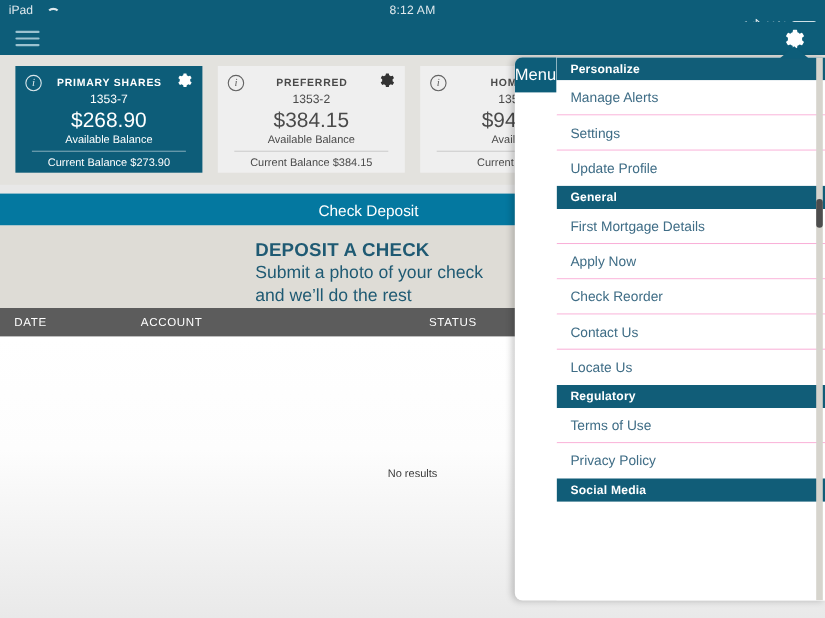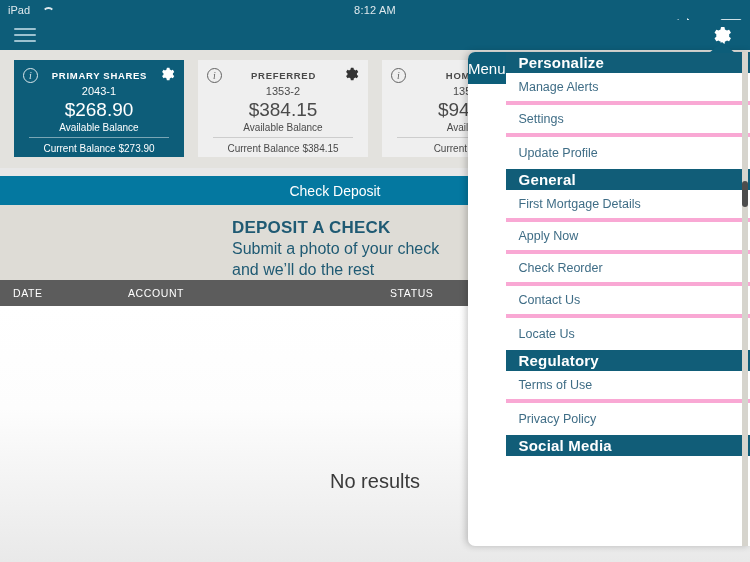--- a/index.html
+++ b/index.html
@@ -100,21 +100,21 @@
   .th { position: absolute; top: 7px; }
   .th-date { left: 13px; }
   .th-account { left: 128px; }
   .th-status { left: 390px; }
   .tbody {
     position: absolute; top: 306px; left: 0; width: 750px; height: 256px;
     background: linear-gradient(180deg, #ffffff 0%, #fdfdfd 40%, #e9e9e9 100%);
   }
   .no-results {
     position: absolute; top: 120px; width: 750px; text-align: center;
-    font-size: 20px; color: #3a3a3a; margin-top: 44px;
+    font-size: 10px; color: #3a3a3a;
   }
 
   
   .popover-arrow {
     position: absolute; top: 42px; right: 15px; width: 0; height: 0;
     border-left: 13px solid transparent; border-right: 13px solid transparent;
     border-bottom: 11px solid #0d5d79; z-index: 30;
   }
   .popover {
     position: absolute; top: 52px; left: 468px; width: 282px; height: 494px;
@@ -122,27 +122,27 @@
     box-shadow: -2px 0 7px rgba(0,0,0,.22); z-index: 20;
     display: flex; flex-direction: row;
   }
   .popover-header {
     height: 32px; background: #0d5d79; color: #fff; font-size: 15px;
     display: flex; align-items: center; justify-content: center; flex: 0 0 auto;
   }
   .menu-scroll { flex: 1; overflow: hidden; position: relative; background: #fff; }
   .sec-head {
     height: 21px; background: #115d78; color: #fff;
-    font-size: 15px; font-weight: bold; display: flex; align-items: center;
+    font-size: 11px; font-weight: bold; display: flex; align-items: center;
     padding-left: 13px; letter-spacing: .2px;
   }
   .menu-item {
     height: 32px; display: flex; align-items: center; padding-left: 13px;
     font-size: 12.5px; color: #3f6d86; background: #fff;
-    border-bottom: 4px solid #f9a8d4; cursor: pointer;
+    border-bottom: 1px solid #f9a8d4; cursor: pointer;
   }
   .menu-item.last { border-bottom: none; }
   .scroll-track {
     position: absolute; right: 2px; top: 0; width: 6px; height: 100%;
     background: #d6d4cd;
   }
   .scroll-thumb {
     position: absolute; right: 2px; width: 6px; height: 26px;
     background: #4d4d4d; border-radius: 3px; top: 129px;
   }
@@ -204,21 +204,21 @@
       <div class="card-top">
         <span class="info-circle">i</span>
         <span class="card-name">PRIMARY SHARES</span>
         <span>
           <svg width="14" height="14" viewBox="0 0 24 24">
               <path fill="#ffffff" d="M12 8.6a3.4 3.4 0 1 0 0 6.8 3.4 3.4 0 0 0 0-6.8zm0 5a1.6 1.6 0 1 1 0-3.2 1.6 1.6 0 0 1 0 3.2z"></path>
               <path fill="#ffffff" d="M20.4 13.5c.05-.49.08-.98.08-1.5s-.03-1.01-.08-1.5l2-1.52a.5.5 0 0 0 .12-.63l-1.9-3.28a.5.5 0 0 0-.6-.22l-2.36.95a7.6 7.6 0 0 0-2.6-1.5l-.36-2.5a.5.5 0 0 0-.5-.42h-3.8a.5.5 0 0 0-.5.42l-.36 2.5c-.95.38-1.82.9-2.6 1.5l-2.36-.95a.5.5 0 0 0-.6.22l-1.9 3.28a.5.5 0 0 0 .12.63l2 1.52c-.05.49-.08.98-.08 1.5s.03 1.01.08 1.5l-2 1.52a.5.5 0 0 0-.12.63l1.9 3.28c.13.22.39.31.6.22l2.36-.95c.78.6 1.65 1.12 2.6 1.5l.36 2.5c.04.24.25.42.5.42h3.8c.25 0 .46-.18.5-.42l.36-2.5a7.6 7.6 0 0 0 2.6-1.5l2.36.95c.21.09.47 0 .6-.22l1.9-3.28a.5.5 0 0 0-.12-.63l-2-1.52z"></path>
             </svg>
         </span>
       </div>
-      <div class="card-num">2043-1</div>
+      <div class="card-num">1353-7</div>
       <div class="card-amt">$268.90</div>
       <div class="card-sub">Available Balance</div>
       <div class="card-divider"></div>
       <div class="card-cur">Current Balance $273.90</div>
     </div>
 
     <div class="card">
       <div class="card-top">
         <span class="info-circle">i</span>
         <span class="card-name">PREFERRED</span>

